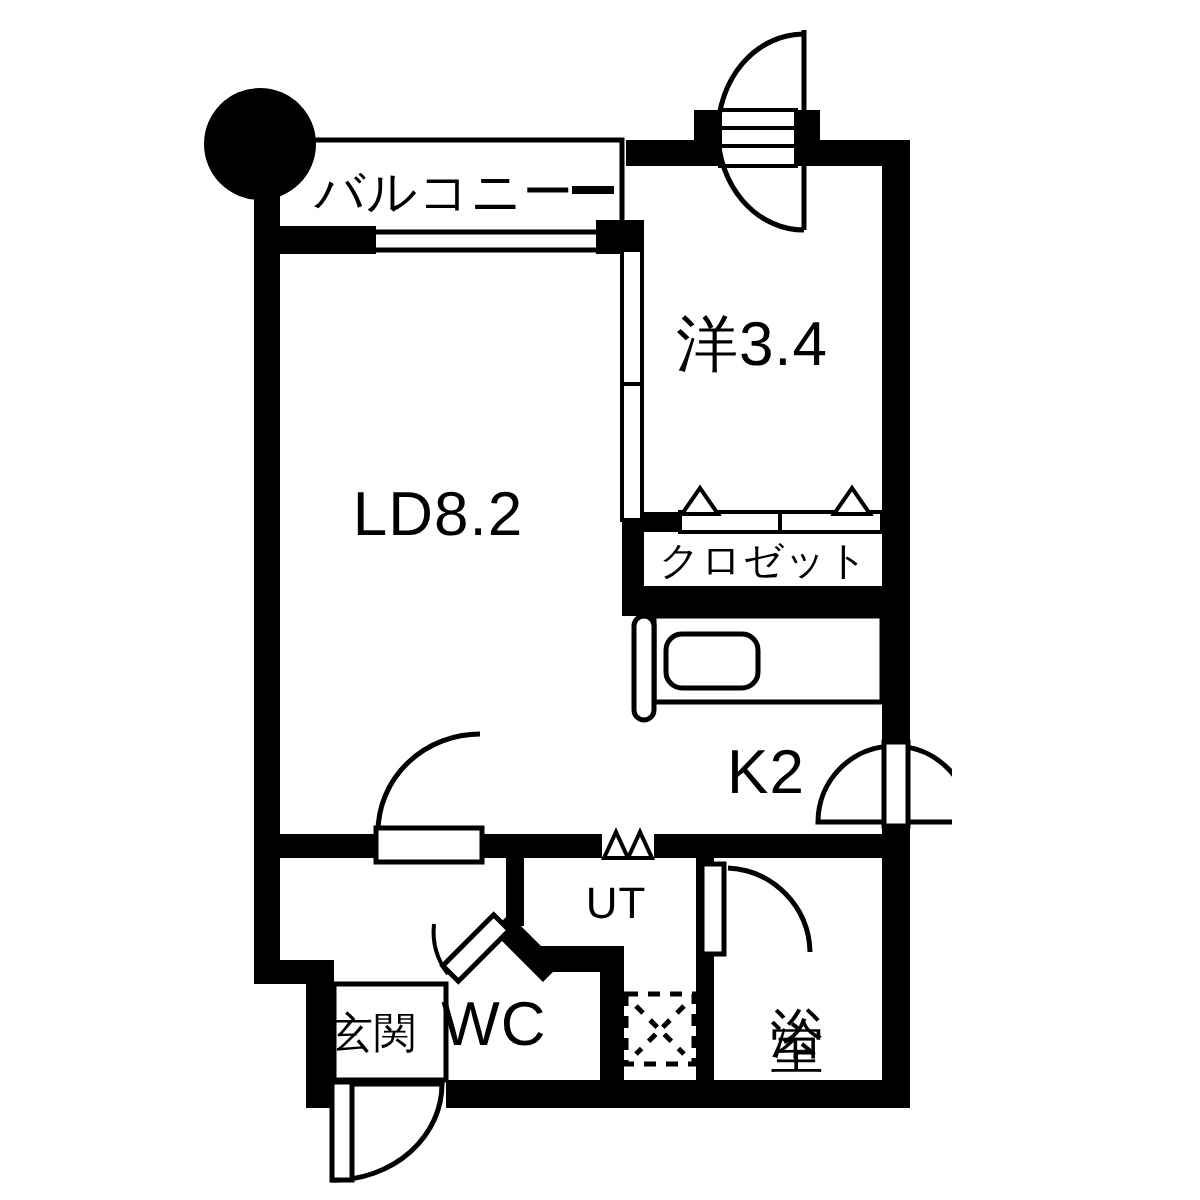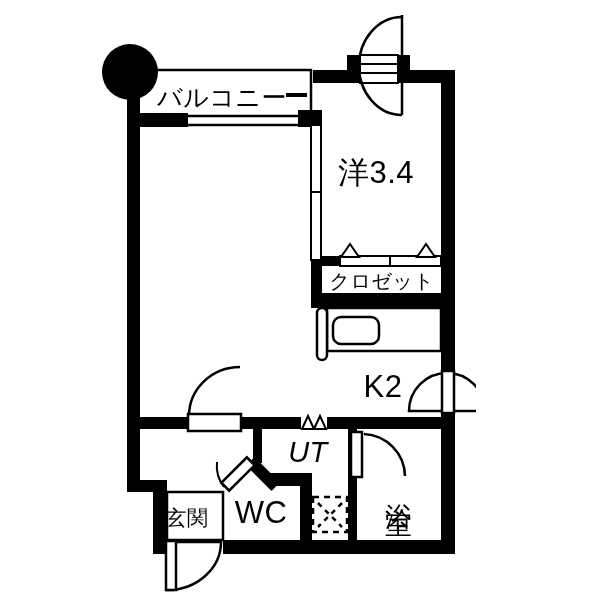--- a/index.html
+++ b/index.html
@@ -103,26 +103,27 @@
   <line x1="402" y1="15" x2="402" y2="115" stroke="#000" stroke-width="2.5"></line>
 
   <path d="M409,411 A38,38 0 0 1 485,411 Z" fill="#fff" stroke="#000" stroke-width="2.5"></path>
   <rect x="442" y="371" width="12" height="42" fill="#fff" stroke="#000" stroke-width="2.5"></rect>
 </svg>
 
 <div class="lbl" style="left:222px;top:97px;font-size:25px;">バルコニー</div>
 
 <div class="lbl" style="left:376px;top:172px;font-size:31px;">洋3.4</div>
 
+<div class="lbl" style="left:219px;top:257px;font-size:31px;">LD8.2</div>
 
 <div class="lbl" style="left:382px;top:281px;font-size:20px;text-align:center;">クロゼット</div>
 
 <div class="lbl" style="left:383px;top:386px;font-size:31px;">K2</div>
 
-<div class="lbl" style="left:308px;top:452px;font-size:29px;font-style:italic;">UT</div>
+<div class="lbl" style="left:308px;top:452px;font-size:22px;">UT</div>
 
-<div class="lbl" style="left:261px;top:512px;font-size:31px;text-align:right;">WC</div>
+<div class="lbl" style="left:247px;top:512px;font-size:31px;text-align:right;">WC</div>
 
 <div class="lbl v" style="left:398px;top:488px;font-size:27px;">浴室</div>
 
 <div class="lbl" style="left:187px;top:517px;font-size:21px;">玄関</div>
 
 </div>
 
 </body></html>

